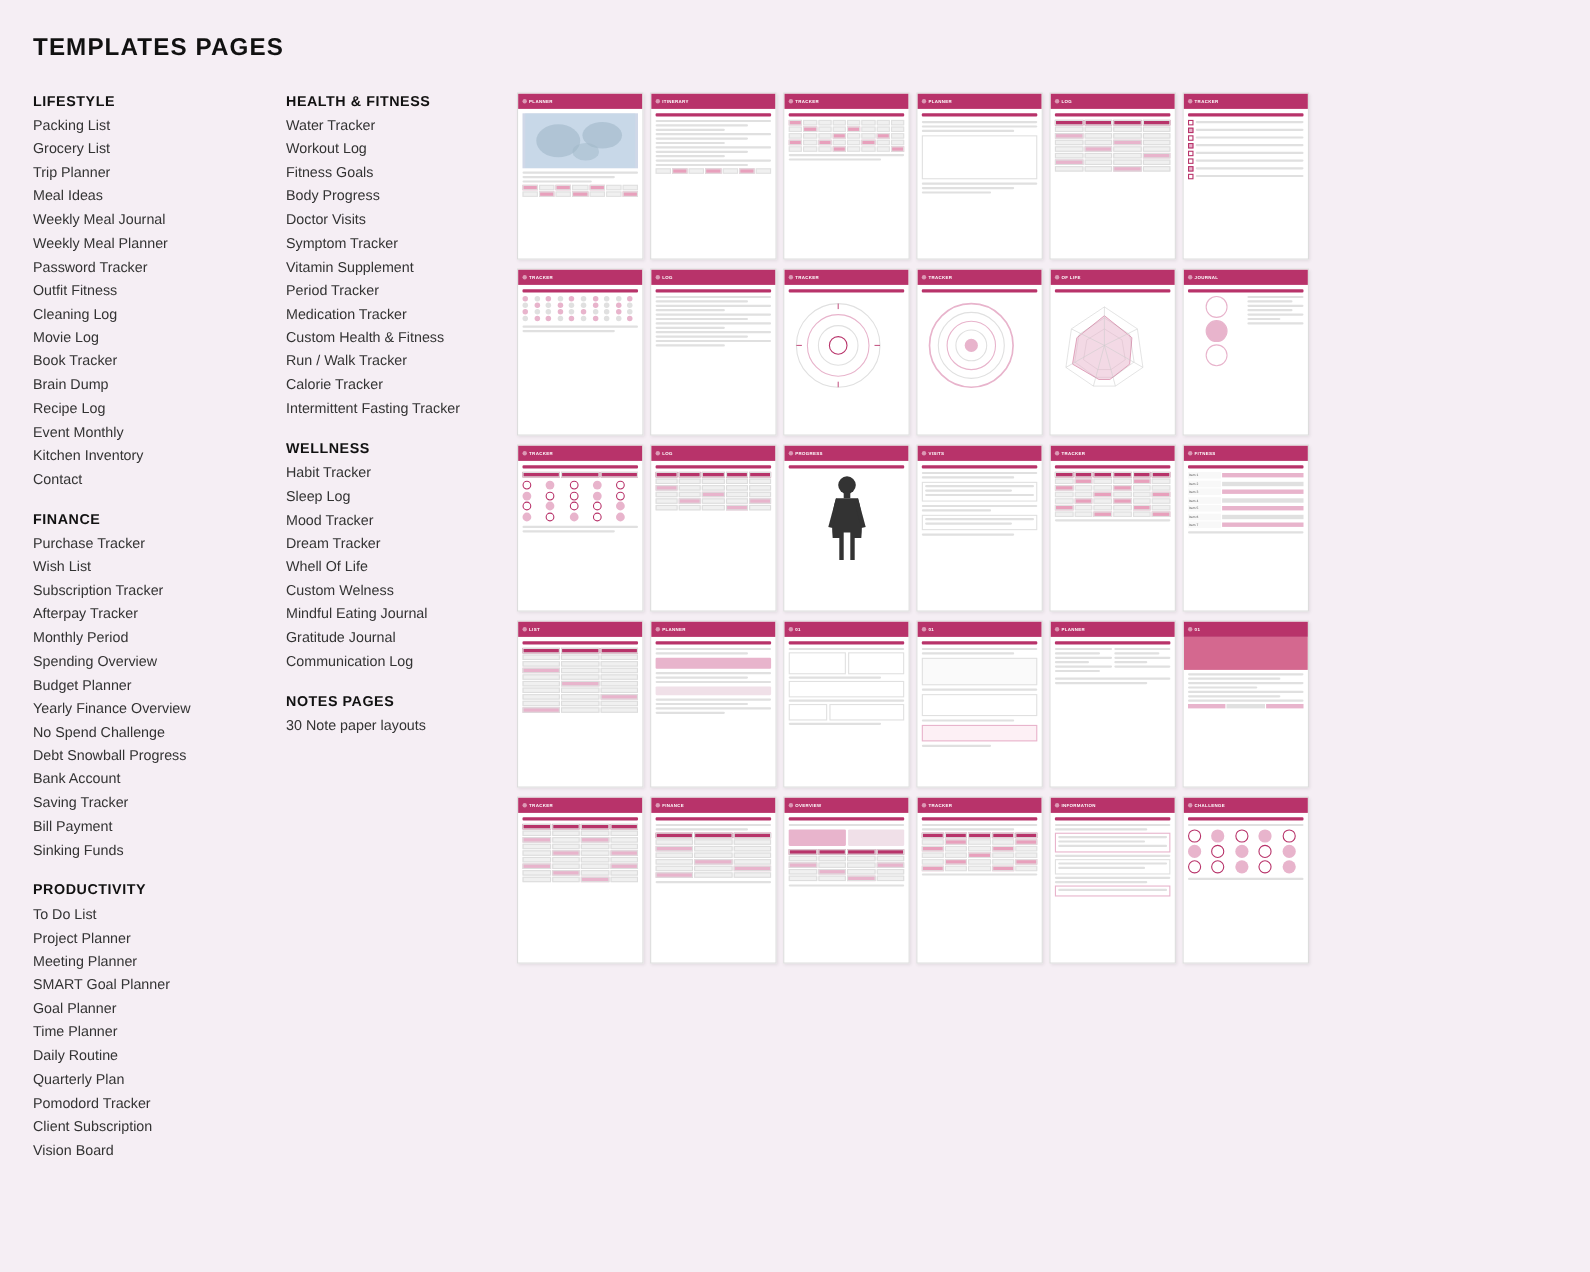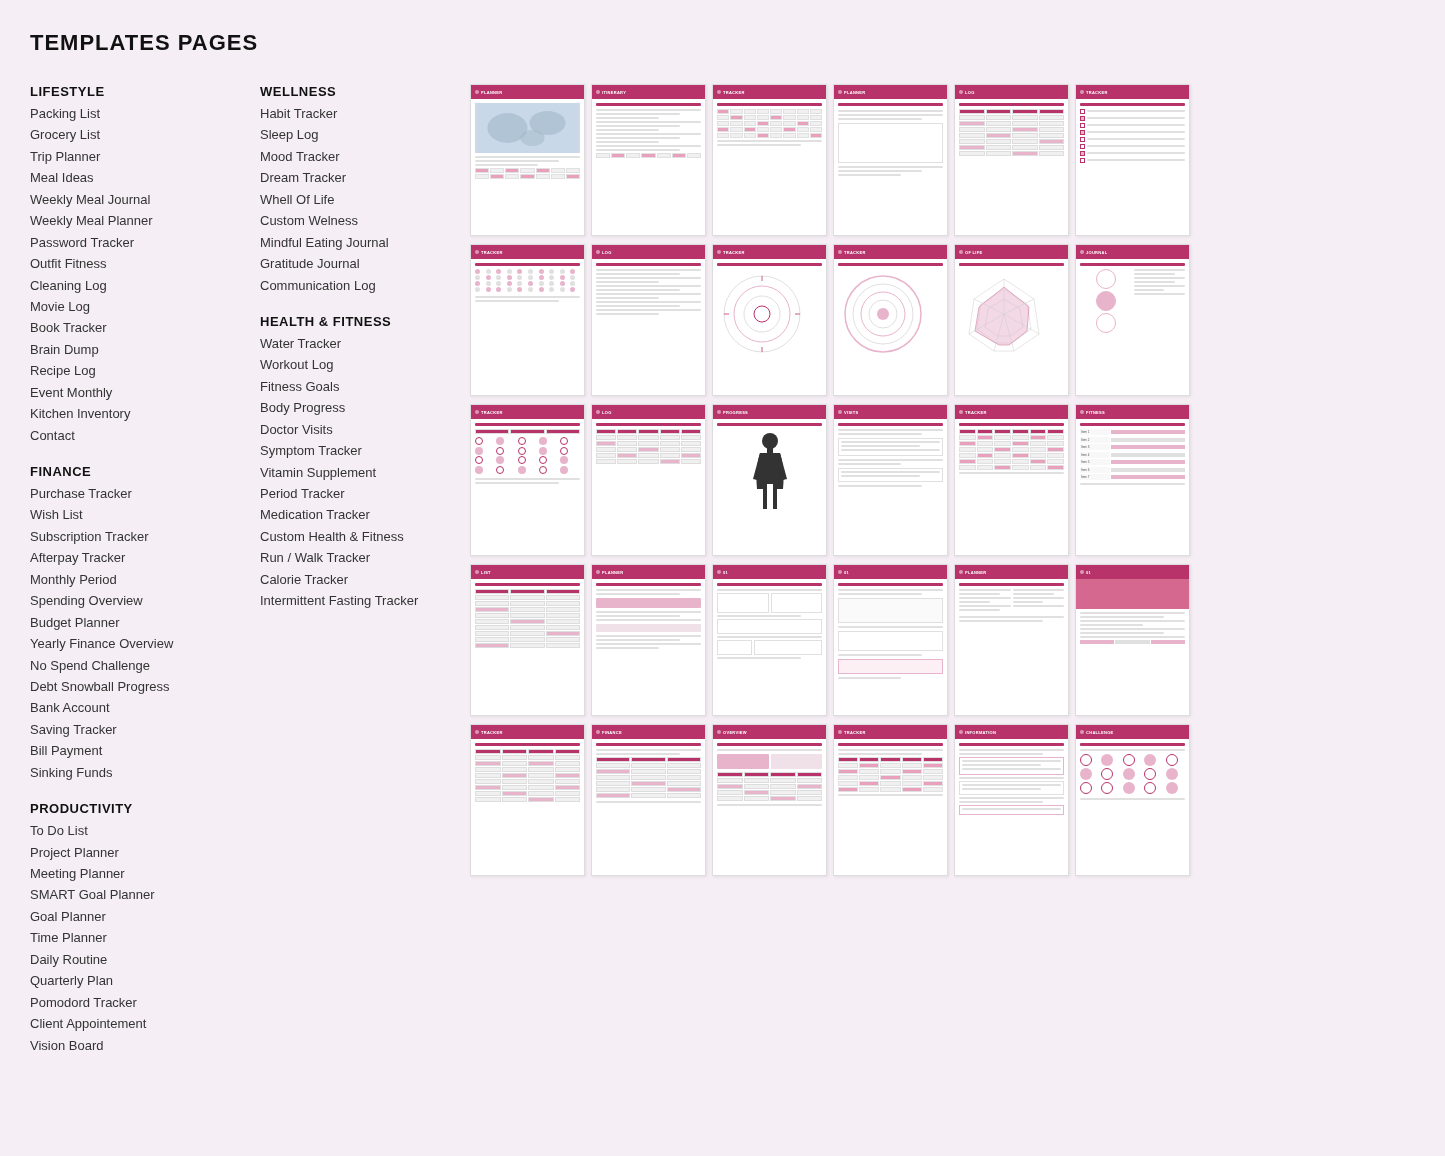--- a/index.html
+++ b/index.html
@@ -237,63 +237,69 @@
       <ul class="category-items">
         <li>To Do List</li>
         <li>Project Planner</li>
         <li>Meeting Planner</li>
         <li>SMART Goal Planner</li>
         <li>Goal Planner</li>
         <li>Time Planner</li>
         <li>Daily Routine</li>
         <li>Quarterly Plan</li>
         <li>Pomodord Tracker</li>
-        <li>Client Appointement</li>
+        <li>Client Subscription</li>
         <li>Vision Board</li>
       </ul>
     </div>
 
   </div>
 
   <div class="middle-panel">
-
-    <div class="category-block">
-      <div class="category-title">WELLNESS</div>
-      <ul class="category-items">
-        <li>Habit Tracker</li>
-        <li>Sleep Log</li>
-        <li>Mood Tracker</li>
-        <li>Dream Tracker</li>
-        <li>Whell Of Life</li>
-        <li>Custom Welness</li>
-        <li>Mindful Eating Journal</li>
-        <li>Gratitude Journal</li>
-        <li>Communication Log</li>
-      </ul>
-    </div>
 
     <div class="category-block">
       <div class="category-title">HEALTH &amp; FITNESS</div>
       <ul class="category-items">
         <li>Water Tracker</li>
         <li>Workout Log</li>
         <li>Fitness Goals</li>
         <li>Body Progress</li>
         <li>Doctor Visits</li>
         <li>Symptom Tracker</li>
         <li>Vitamin Supplement</li>
         <li>Period Tracker</li>
         <li>Medication Tracker</li>
         <li>Custom Health &amp; Fitness</li>
         <li>Run / Walk Tracker</li>
         <li>Calorie Tracker</li>
         <li>Intermittent Fasting Tracker</li>
       </ul>
     </div>
 
+    <div class="category-block">
+      <div class="category-title">WELLNESS</div>
+      <ul class="category-items">
+        <li>Habit Tracker</li>
+        <li>Sleep Log</li>
+        <li>Mood Tracker</li>
+        <li>Dream Tracker</li>
+        <li>Whell Of Life</li>
+        <li>Custom Welness</li>
+        <li>Mindful Eating Journal</li>
+        <li>Gratitude Journal</li>
+        <li>Communication Log</li>
+      </ul>
+    </div>
+
+    <div class="category-block">
+      <div class="category-title">NOTES PAGES</div>
+      <ul class="category-items">
+        <li>30 Note paper layouts</li>
+      </ul>
+    </div>
 
   </div>
 
   <div class="right-panel">
 
     <div class="thumb-row">
 
       <div class="thumb">
         <div class="thumb-header">
           <div class="thumb-header-dot"></div>

